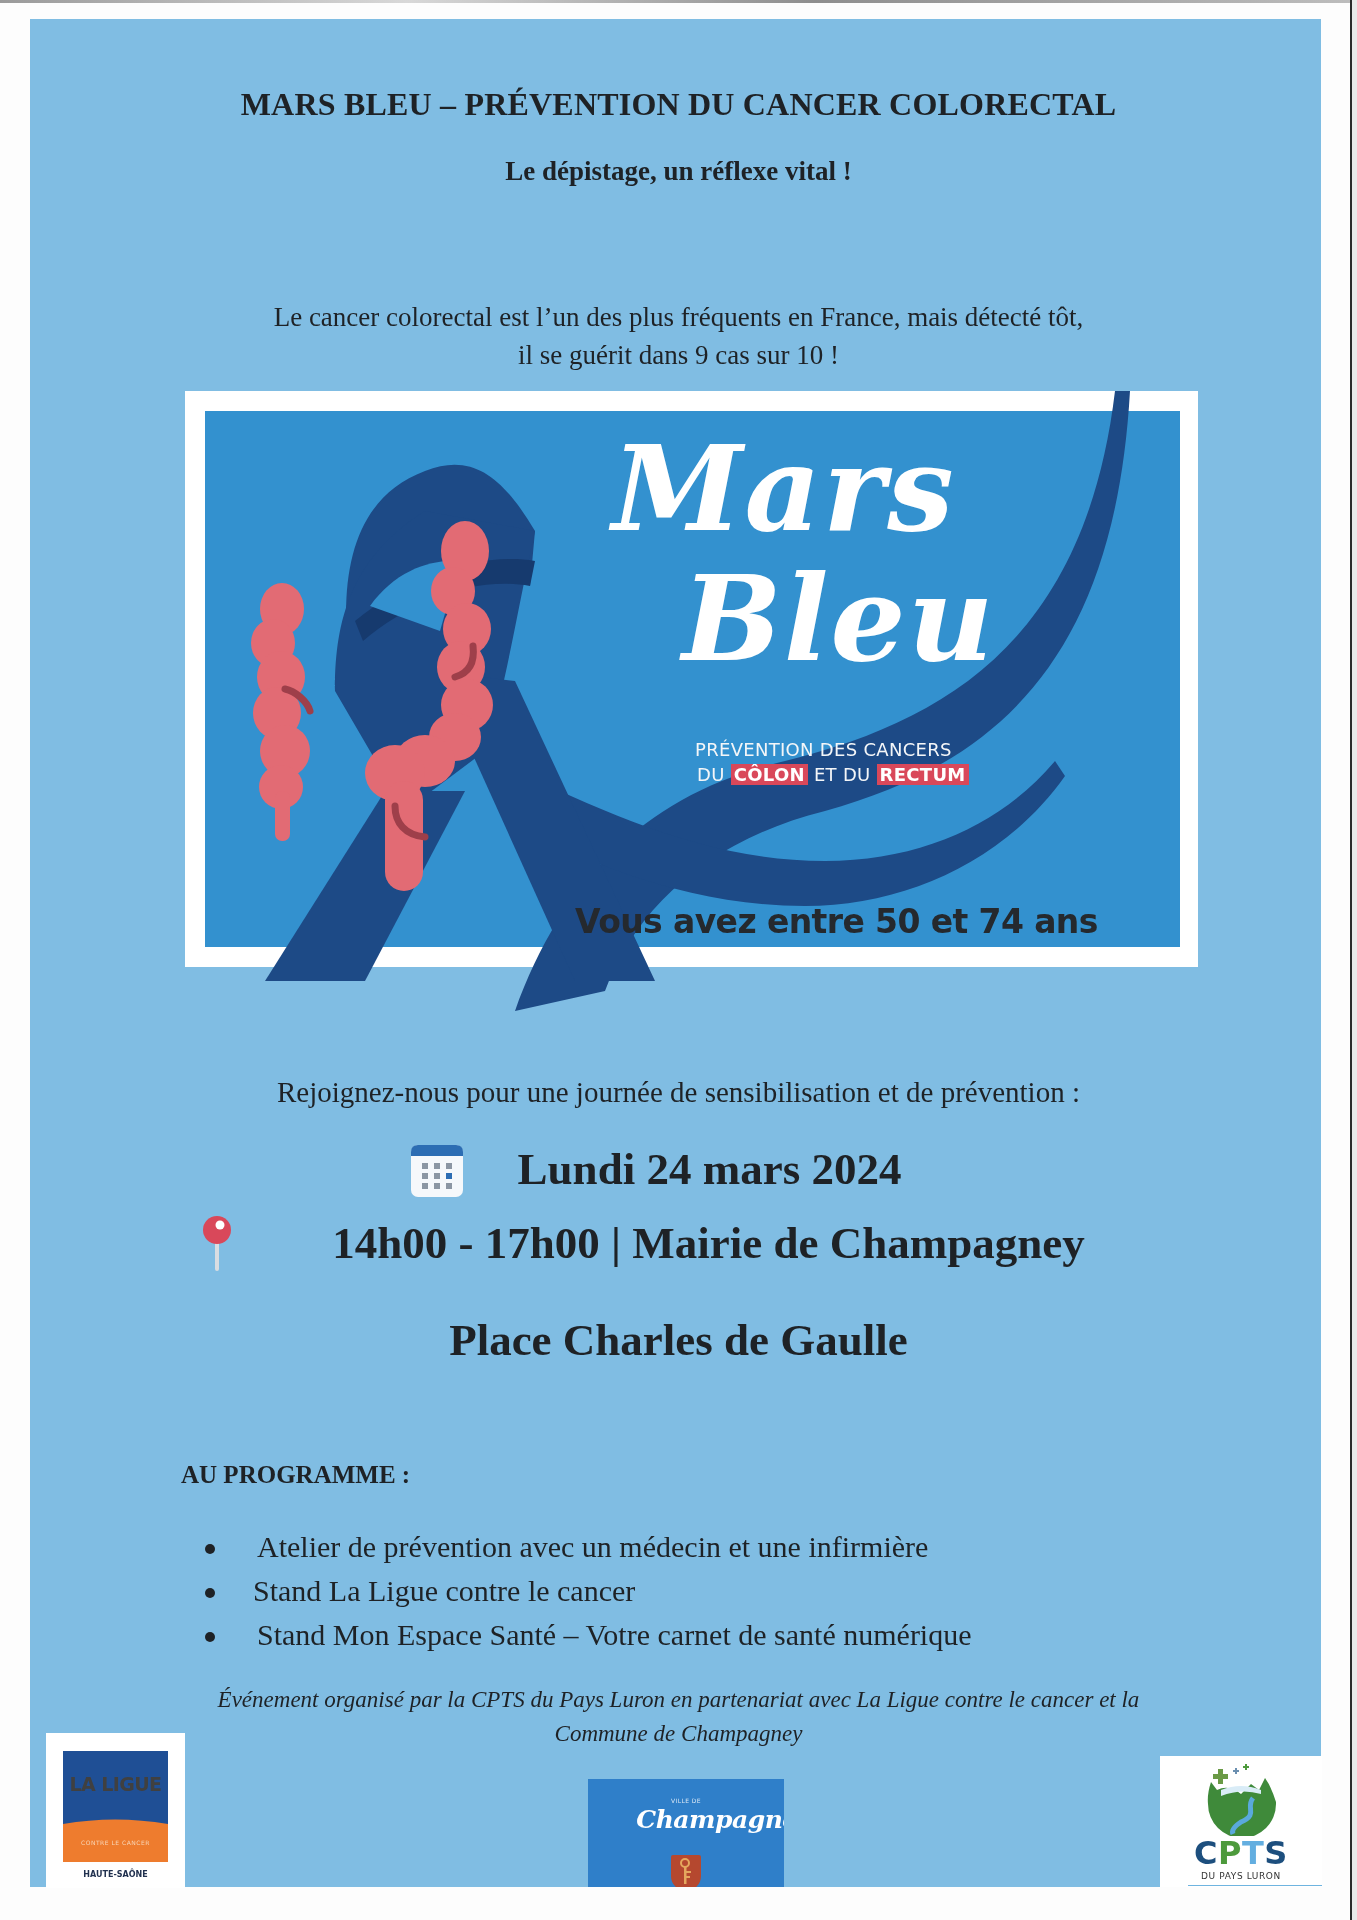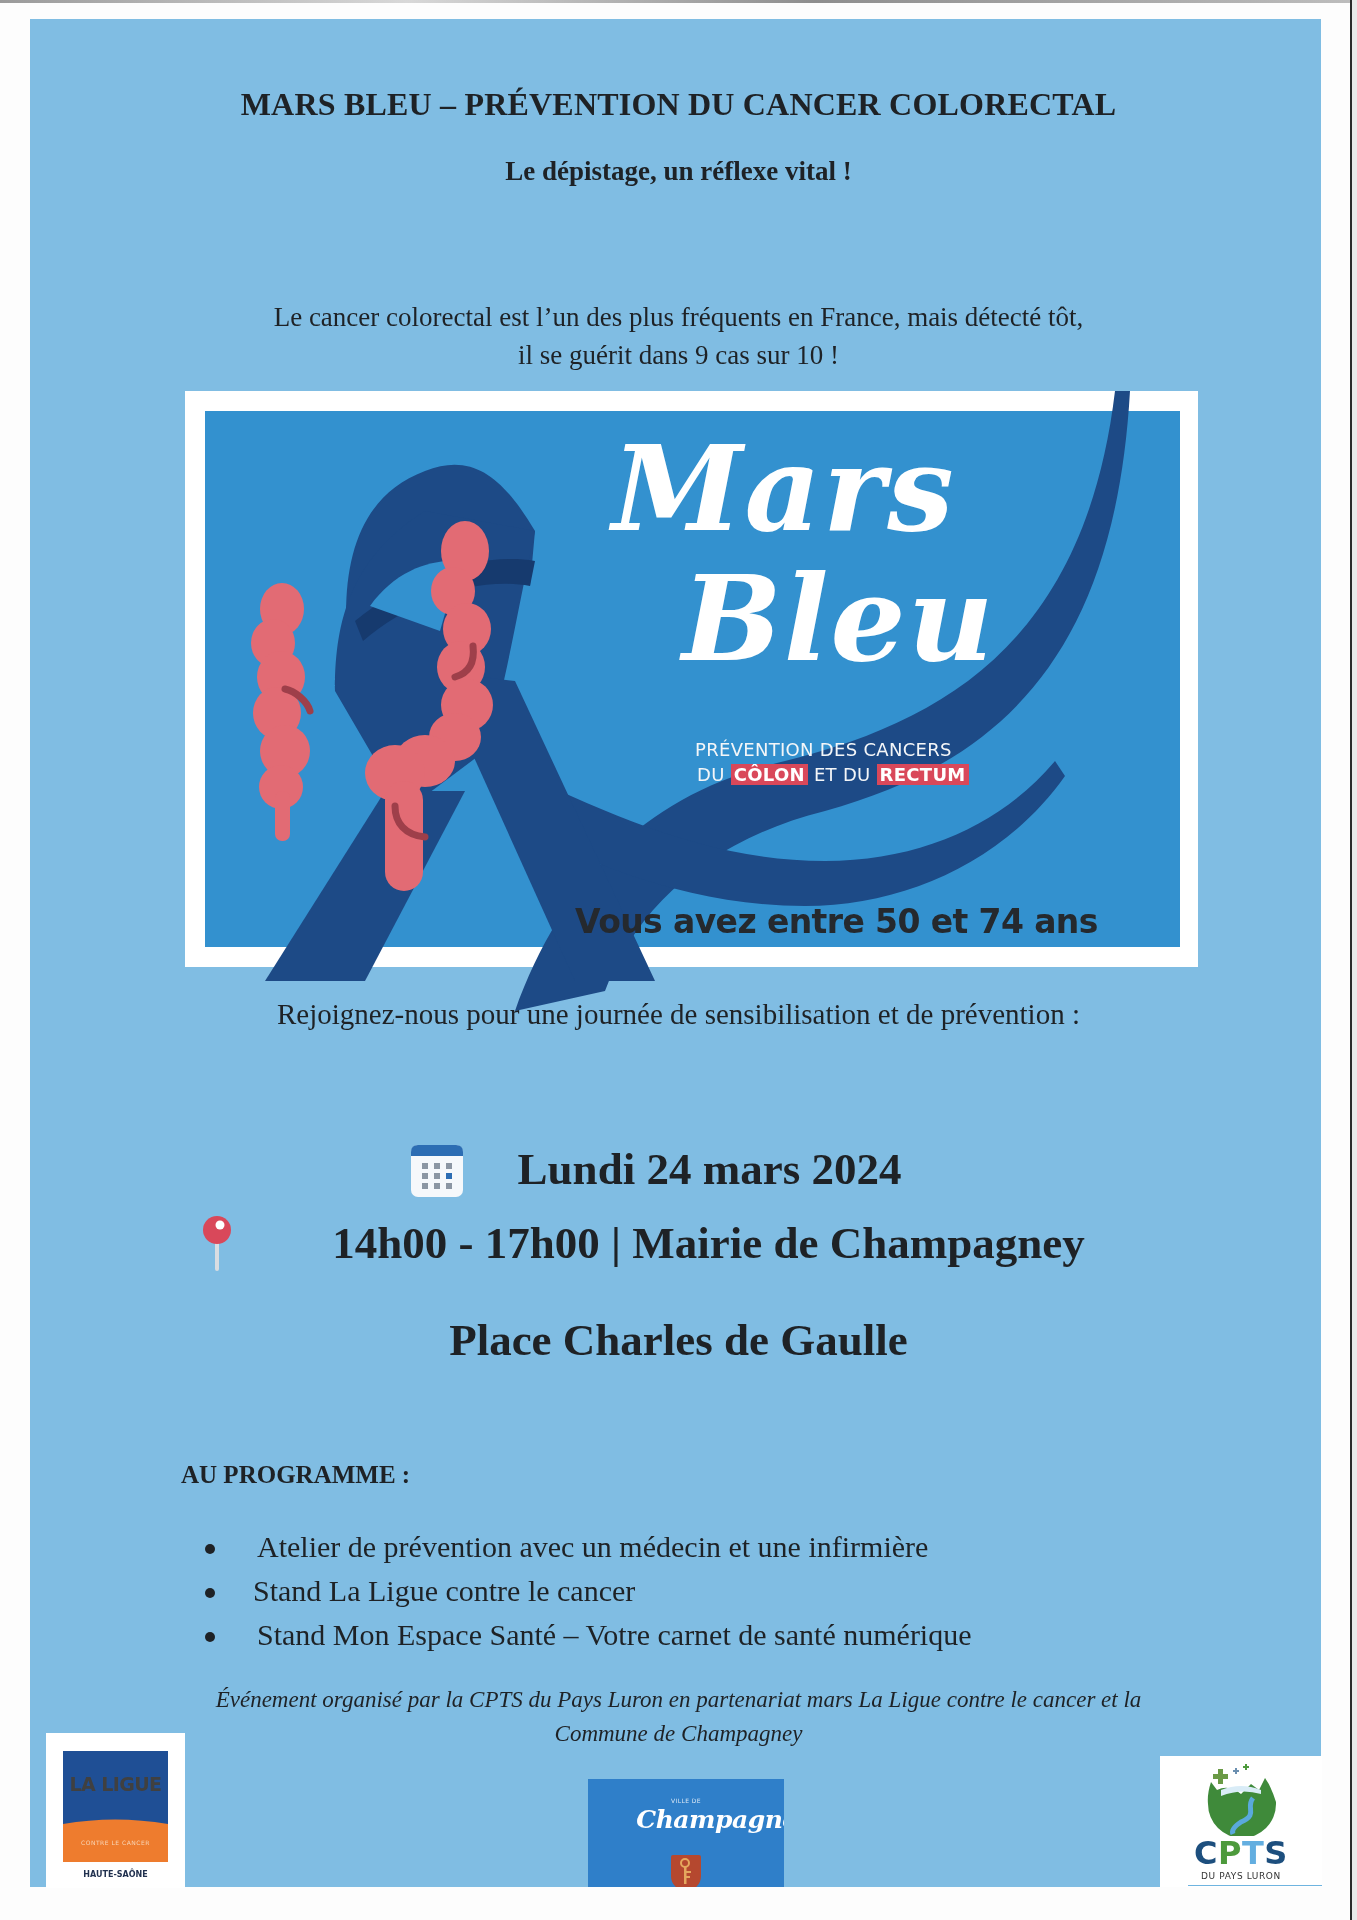--- a/index.html
+++ b/index.html
@@ -28,21 +28,21 @@
     .banner-frame { left: 185px; top: 391px; width: 1013px; height: 576px; background: #ffffff; }
     .banner-inner { left: 205px; top: 411px; width: 975px; height: 536px; background: #3391cf; overflow: visible; }
     .banner-svg { position: absolute; left: 185px; top: 391px; width: 1013px; height: 590px; overflow: visible; }
 
     .mars-script { position: absolute; font-family: "DejaVu Serif", serif; font-style: italic; font-weight: bold; color: #ffffff; }
     .prev-line { position: absolute; font-family: "DejaVu Sans", sans-serif; color: #f4f6f8; font-size: 18px; letter-spacing: 0.3px; white-space: nowrap; }
     .tag { background: #d9485a; color: #fff; font-weight: bold; padding: 0 3px; }
     .age-line { position: absolute; left: 575px; top: 902px; font-family: "DejaVu Sans", sans-serif; font-weight: bold;
       font-size: 33px; color: #25292e; white-space: nowrap; letter-spacing: -0.6px; }
 
-    .join { top: 998px; font-size: 29px; }
+    .join { top: 1076px; font-size: 29px; }
     .date-row { top: 1143px; font-size: 45px; font-weight: bold; }
     .time-row { top: 1217px; font-size: 45px; font-weight: bold; }
     .place-row { top: 1314px; font-size: 45px; font-weight: bold; }
 
     .cal-icon { position: absolute; left: 410px; top: 1144px; width: 54px; height: 54px; }
     .pin-icon { position: absolute; left: 198px; top: 1215px; width: 38px; height: 58px; }
 
     .prog-title { left: 165px; top: 1461px; font-size: 25px; font-weight: bold; white-space: nowrap; margin-left: 16px; }
     .prog-list { position: absolute; left: 0; top: 1530px; width: 1357px; margin: 0; padding: 0; list-style: none; }
     .prog-item { position: absolute; left: 205px; height: 44px; font-size: 30px; white-space: nowrap; }
@@ -190,21 +190,21 @@
   <li class="prog-item" style="top:44px;">
     <span class="dot"></span>
     <span class="txt" style="left:48px;">Stand La Ligue contre le cancer</span>
   </li>
   <li class="prog-item" style="top:88px;">
     <span class="dot"></span>
     <span class="txt">Stand Mon Espace Santé – Votre carnet de santé numérique</span>
   </li>
 </ul>
 
-<div class="abs center credit1">Événement organisé par la CPTS du Pays Luron en partenariat mars La Ligue contre le cancer et la</div>
+<div class="abs center credit1">Événement organisé par la CPTS du Pays Luron en partenariat avec La Ligue contre le cancer et la</div>
 <div class="abs center credit2">Commune de Champagney</div>
 
 <div class="logo-ligue">
   <div class="ligue-blue"></div>
   <svg style="position:absolute;left:17px;top:84px;" width="105" height="14" viewBox="0 0 105 14">
     <path d="M0 7 Q 52 -2 105 7 L105 14 L0 14 Z" fill="#ee7c2e"></path>
   </svg>
   <div class="ligue-orange"></div>
   <div class="ligue-name">LA LIGUE</div>
   <div class="ligue-sub">CONTRE LE CANCER</div>

